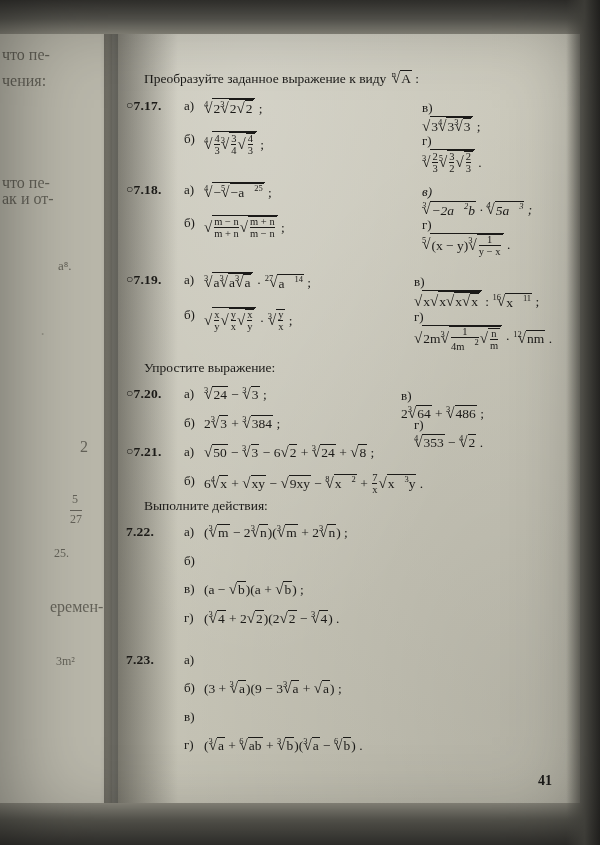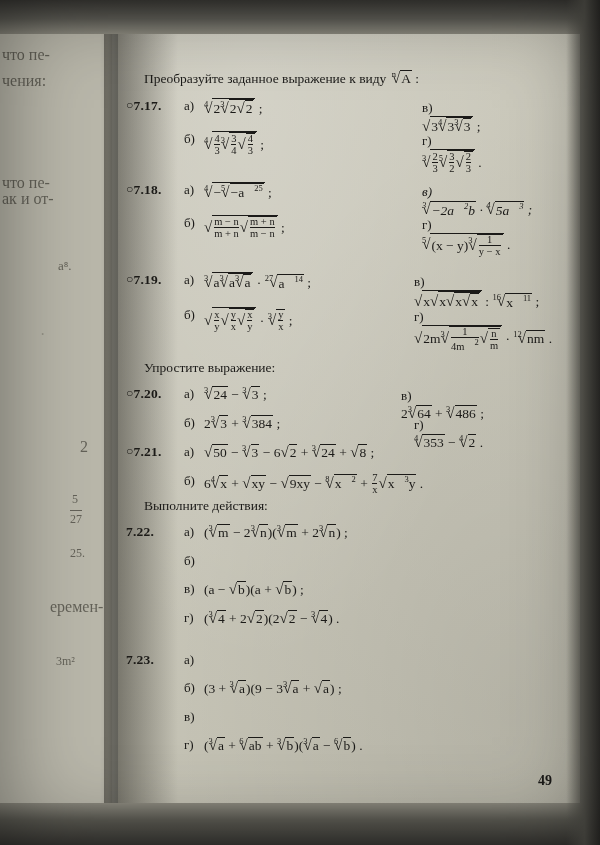--- a/index.html
+++ b/index.html
@@ -150,21 +150,21 @@
   <div class="left-page">
     <div class="lp-txt" style="left:2px; top:20px;">что пе-</div>
     <div class="lp-txt" style="left:2px; top:36px;margin-top:10px;">чения:</div>
     <div class="lp-txt" style="left:2px; top:148px;">что пе-</div>
     <div class="lp-txt" style="left:2px; top:164px;text-align:center;">ак и от-</div>
     <div class="lp-txt" style="left:58px; top:232px; font-size:13px;">a⁸.</div>
     <div class="lp-txt lp-faint" style="left:40px; top:300px;">·</div>
     <div class="lp-txt" style="left:80px; top:412px;">2</div>
     <div class="lp-txt" style="left:72px; top:466px; font-size:12px;">5</div>
     <div class="lp-txt" style="left:70px; top:484px; font-size:12px; border-top:1px solid #55534a; padding-top:1px;">27</div>
-    <div class="lp-txt" style="left:70px; top:520px; font-size:12px;">25.</div>
+    <div class="lp-txt" style="left:54px; top:520px; font-size:12px;">25.</div>
     <div class="lp-txt" style="left:50px; top:572px;">еремен-</div>
     <div class="lp-txt" style="left:56px; top:628px; font-size:12px;">3m²</div>
   </div>
 
   <div class="gutter"></div>
 
   <div class="main-page">
     <div class="paper-tint"></div>
     <div class="content">
 
@@ -340,21 +340,21 @@
         </div>
         <div class="row" style="margin-top:12px;">
           <div class="num"></div>
           <div class="lbl">г)</div>
           <div class="expr">
             (<span class="idx">3</span><span class="rsym">√</span><span class="ovl">a</span> + <span class="idx">6</span><span class="rsym">√</span><span class="ovl">ab</span> + <span class="idx">3</span><span class="rsym">√</span><span class="ovl">b</span>)(<span class="idx">3</span><span class="rsym">√</span><span class="ovl">a</span> − <span class="idx">6</span><span class="rsym">√</span><span class="ovl">b</span>) .
           </div>
         </div>
       </div>
 
-      <div class="pageno">49</div>
+      <div class="pageno">41</div>
     </div>
   </div>
 
   <div class="shadowcast"></div>
   <div class="edge-top"></div>
   <div class="edge-bottom"></div>
   <div class="edge-right"></div>
   <div class="vign"></div>
 </div>
 

